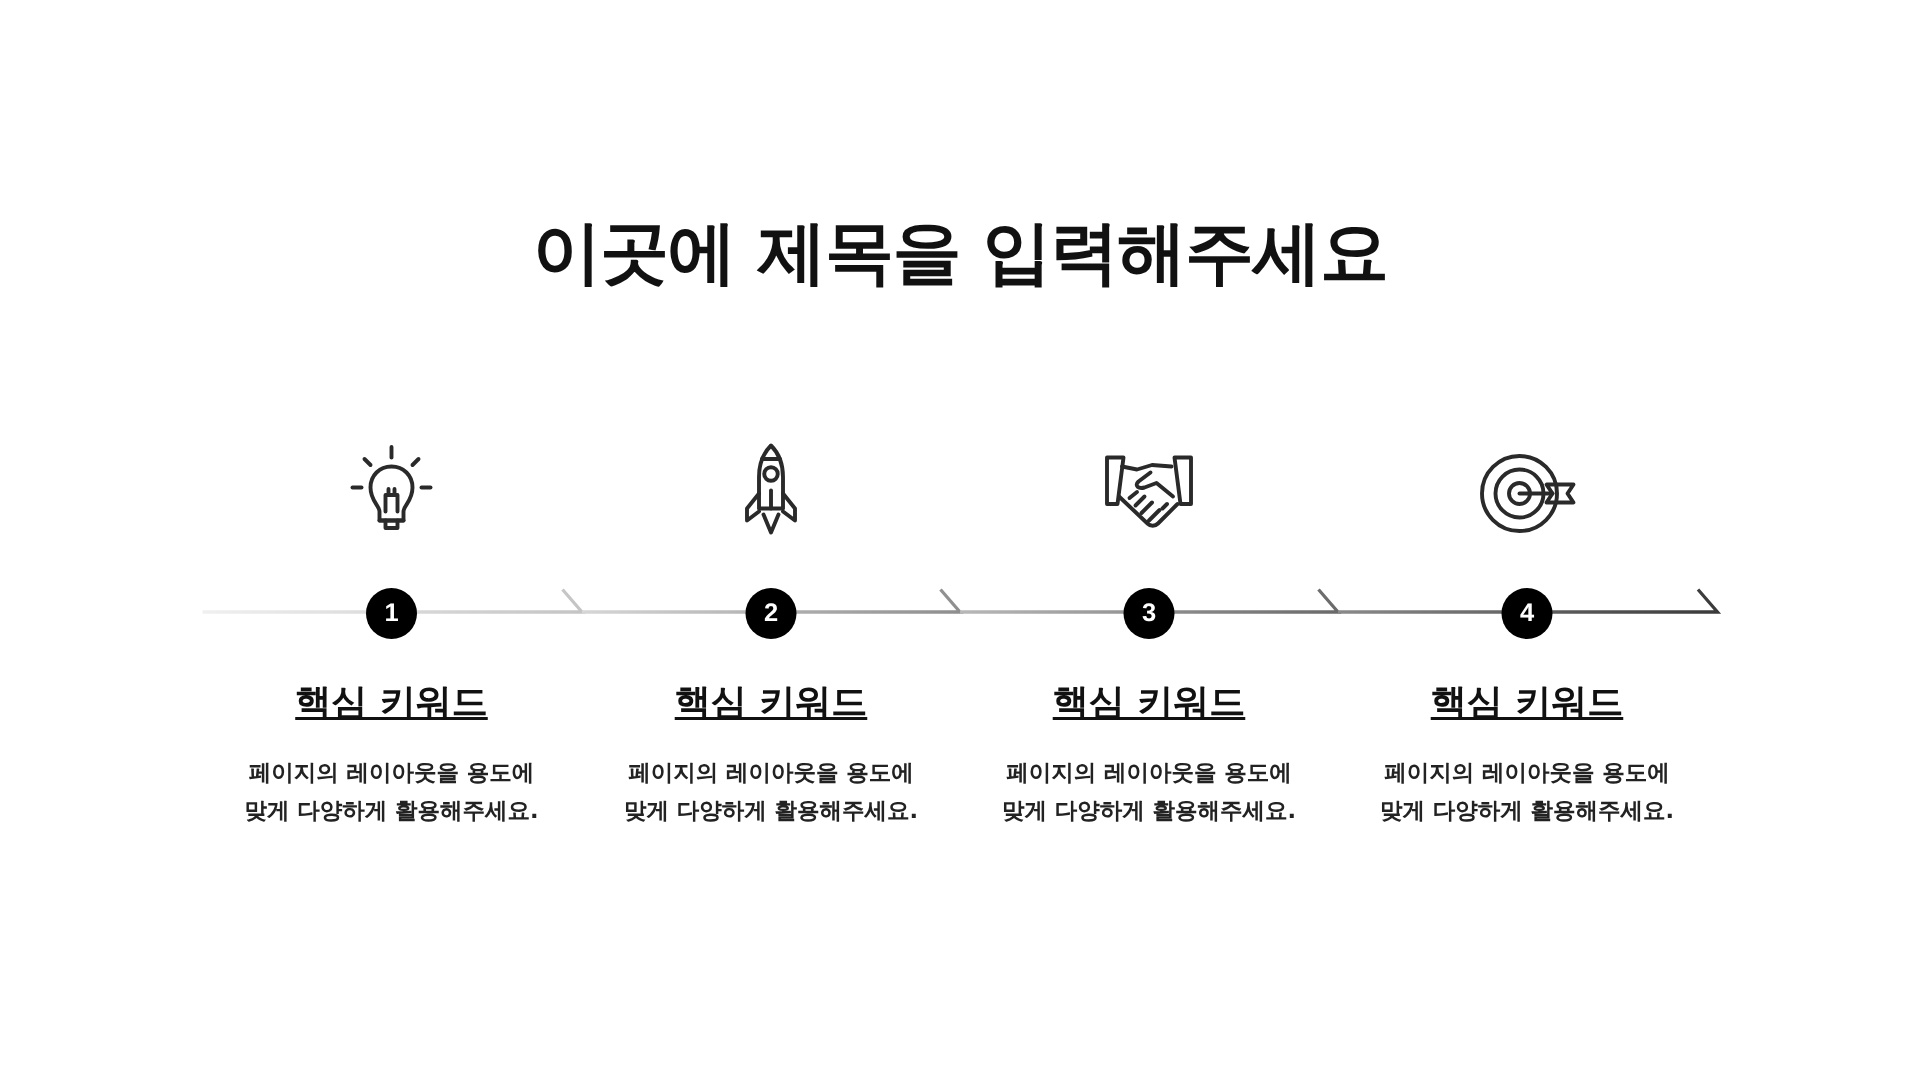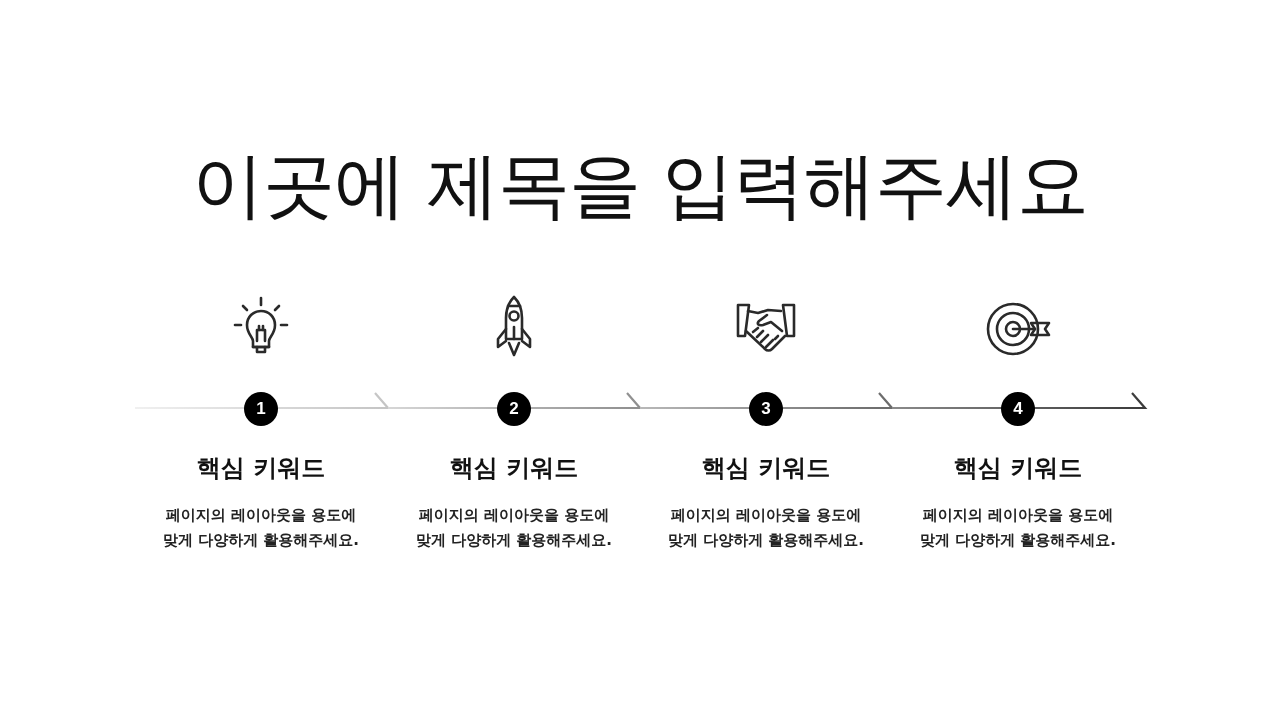--- a/index.html
+++ b/index.html
@@ -1,34 +1,34 @@
 <!DOCTYPE html>
 <html><head>
 <meta charset="utf-8">
 <style>
   * { margin: 0; padding: 0; box-sizing: border-box; }
   html, body { width: 1280px; height: 720px; background: #ffffff; overflow: hidden; }
   body { position: relative; font-family: "DejaVu Sans", "Liberation Sans", sans-serif; color: #111111; }
   .title {
     position: absolute; left: 0; top: 138px; width: 1280px; text-align: center;
-    font-size: 72px; font-weight: normal; letter-spacing: -1px; color: #111111;
+    font-size: 46px; font-weight: bold; letter-spacing: -1px; color: #111111;
   }
   .timeline { position: absolute; left: 0; top: 380px; width: 1280px; height: 50px; }
   .timeline svg { position: absolute; left: 0; top: 0; }
   .icon { position: absolute; top: 292px; width: 70px; height: 70px; }
   .icon svg { width: 70px; height: 70px; }
   .num {
     position: absolute; top: 392px; width: 34px; height: 34px; border-radius: 50%;
     background: #000000; color: #ffffff; font-size: 17px; font-weight: bold;
     display: flex; align-items: center; justify-content: center;
     font-family: "Liberation Sans", sans-serif;
   }
   .step-title {
     position: absolute; top: 452px; width: 252px; text-align: center;
-    font-size: 24px; font-weight: bold; color: #111111;
+    font-size: 24px; font-weight: bold; color: #111111; text-decoration: underline;
   }
   .step-desc {
     position: absolute; top: 503px; width: 252px; text-align: center;
     font-size: 15px; line-height: 25px; color: #222222; font-weight: bold;
   }
 </style>
 </head>
 <body>
 
 <div class="title">이곳에 제목을 입력해주세요</div>

